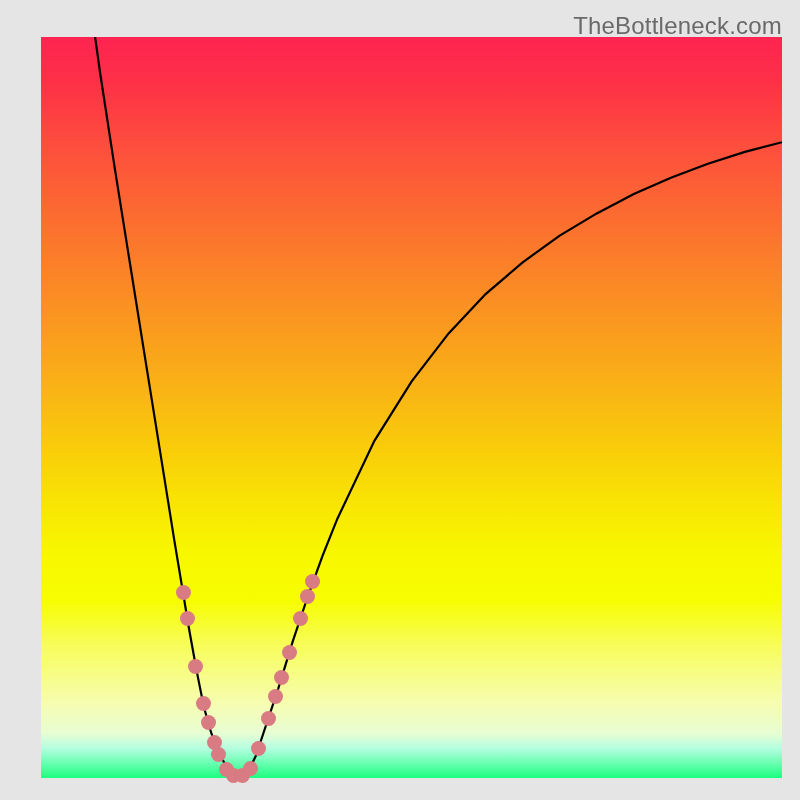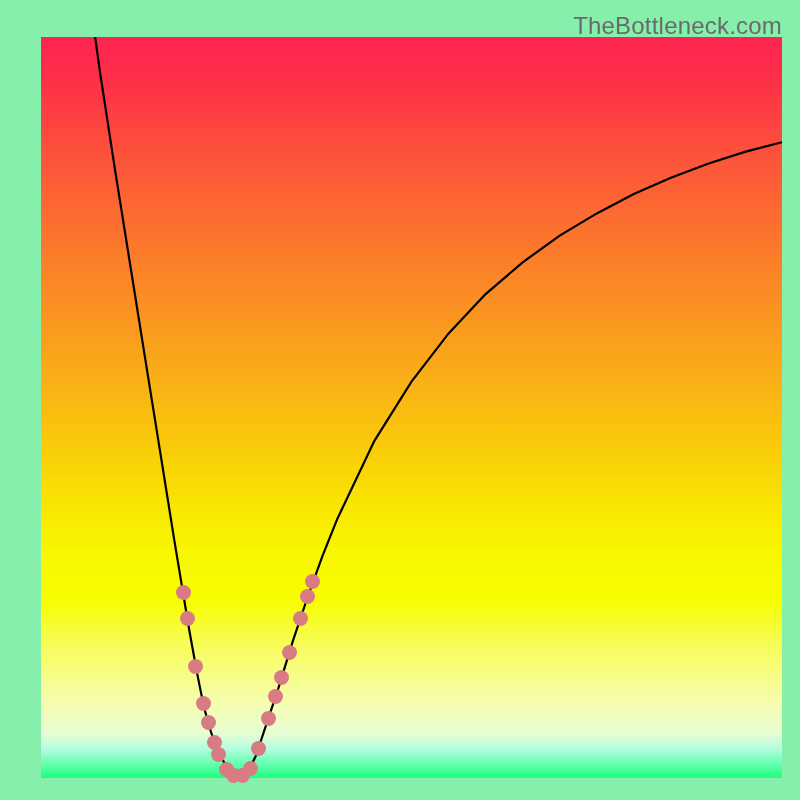--- a/index.html
+++ b/index.html
@@ -8,21 +8,21 @@
     width: 800px;
     height: 800px;
     background: #000;
     font-family: Arial, Helvetica, sans-serif;
     overflow: hidden;
   }
   .frame {
     position: relative;
     width: 800px;
     height: 800px;
-    background: #86efac;
+    background: #e5e5e5;
   }
   .plot {
     position: absolute;
     left: 41px;
     top: 37px;
     width: 741px;
     height: 741px;
     background: linear-gradient(to bottom,
       #fe2451 0%,
       #fd3047 6%,

